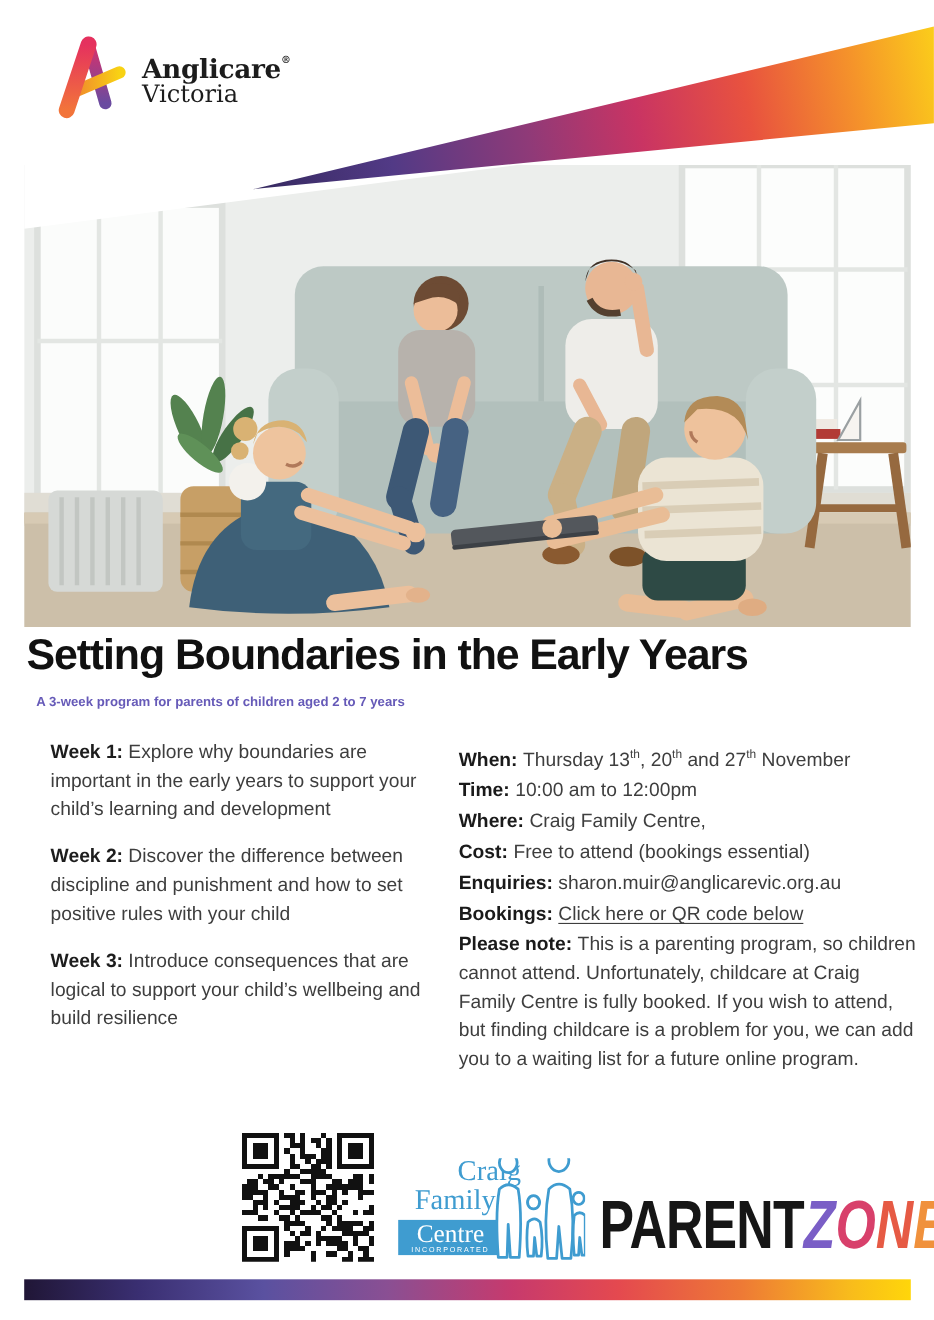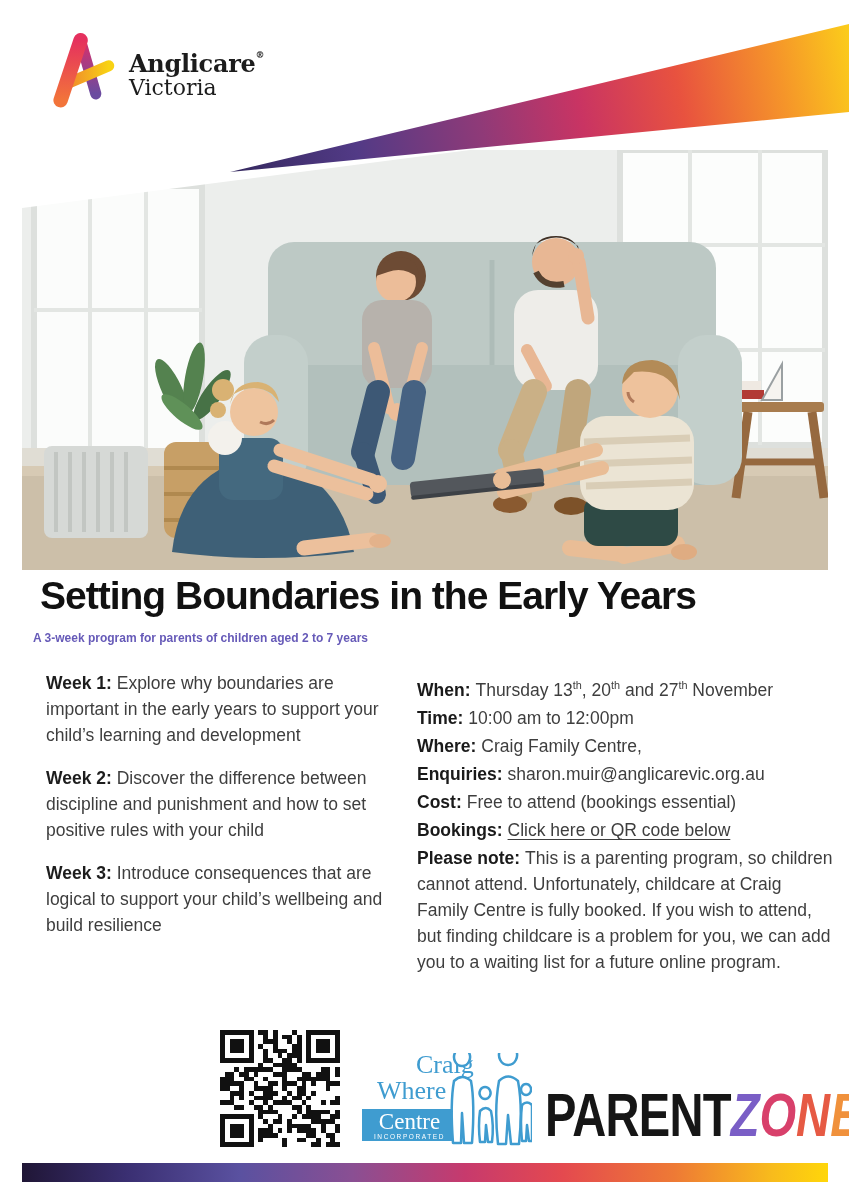--- a/index.html
+++ b/index.html
@@ -15,21 +15,21 @@
   .logo-text .l2{font-size:22px;font-weight:normal;}
 
   
   .ribbon{position:absolute;left:0;top:0;width:849px;height:180px;pointer-events:none;z-index:3;}
 
   
   .photo{position:absolute;left:22px;top:150px;width:806px;height:420px;z-index:1;}
   .photo svg{display:block;width:100%;height:100%;}
 
   
-  .title{position:absolute;left:40px;top:574px;width:800px;margin:0;
+  .title{position:absolute;left:24px;top:574px;width:800px;margin:0;
          font-size:39px;font-weight:800;letter-spacing:-1px;color:#111;line-height:1.15;}
   .subtitle{position:absolute;left:33px;top:631px;width:800px;margin:0;
          font-size:12px;font-weight:bold;color:#665ab8;}
 
   
   .left-col{position:absolute;left:46px;top:670px;width:356px;color:#3e3e3e;
             font-size:17.5px;line-height:26px;}
   .left-col .heading{font-weight:bold;color:#1d1d1d;margin:0 0 24px 0;}
   .left-col p{margin:0 0 17px 0;}
   .left-col b{color:#1d1d1d;}
@@ -247,22 +247,22 @@
   <div class="left-col">
     <p><b>Week 1:</b> <span>Explore why boundaries are important in the early years to support your child’s learning and development</span></p>
     <p><b>Week 2:</b> <span>Discover the difference between discipline and punishment and how to set positive rules with your child</span></p>
     <p><b>Week 3:</b> <span>Introduce consequences that are logical to support your child’s wellbeing and build resilience</span></p>
   </div>
 
   <div class="right-col">
     <div class="row"><b>When:</b><span>Thursday 13</span><sup>th</sup><span>, 20</span><sup>th</sup><span> and 27</span><sup>th</sup><span> November</span></div>
     <div class="row"><b>Time:</b><span>10:00 am to 12:00pm</span></div>
     <div class="row"><b>Where:</b><span>Craig Family Centre,</span></div>
+    <div class="row"><b>Cost:</b><span>Free to attend (bookings essential)</span></div>
     <div class="row"><b>Enquiries:</b><span>sharon.muir@anglicarevic.org.au</span></div>
-    <div class="row"><b>Cost:</b><span>Free to attend (bookings essential)</span></div>
     <div class="row"><b>Bookings:</b><span class="link">Click here or QR code below</span></div>
     <p class="note"><b>Please note:</b><span>This is a parenting program, so children cannot attend. Unfortunately, childcare at Craig Family Centre is fully booked. If you wish to attend, but finding childcare is a problem for you, we can add you to a waiting list for a future online program.</span></p>
   </div>
 
   <div class="qr"><svg viewBox="0 0 25 25" preserveAspectRatio="none" shape-rendering="crispEdges">
         <rect x="8" y="0" width="1" height="1" fill="#111"></rect>
         <rect x="9" y="0" width="1" height="1" fill="#111"></rect>
         <rect x="11" y="0" width="1" height="1" fill="#111"></rect>
         <rect x="15" y="0" width="1" height="1" fill="#111"></rect>
         <rect x="9" y="1" width="1" height="1" fill="#111"></rect>
@@ -487,21 +487,21 @@
         <rect x="18" y="0" width="7" height="7" fill="#111"></rect>
         <rect x="19" y="1" width="5" height="5" fill="#fff"></rect>
         <rect x="20" y="2" width="3" height="3" fill="#111"></rect>
         <rect x="0" y="18" width="7" height="7" fill="#111"></rect>
         <rect x="1" y="19" width="5" height="5" fill="#fff"></rect>
         <rect x="2" y="20" width="3" height="3" fill="#111"></rect>
       </svg></div>
 
   <div class="craig">
     <div class="c1">Craig</div>
-    <div class="c2">Where</div>
+    <div class="c2">Family</div>
     <div class="cbox">
       <div class="c3">Centre</div>
       <div class="c4">INCORPORATED</div>
     </div>
     <svg class="fam" viewBox="0 0 84 94">
       <g fill="#ffffff" stroke="#3f9cd0" stroke-width="2.5" stroke-linejoin="round">
         <path d="M14,13 a8,9 0 1,1 0.1,0 z"></path>
         <path d="M6,28 Q2,50 5,90 L13,90 L14,60 L16,90 L24,90 Q27,50 23,28 Q14,20 6,28 z"></path>
         <path d="M37,46 a5.5,6 0 1,1 0.1,0 z"></path>
         <path d="M32,58 Q30,72 32,89 L37,89 L38,72 L40,89 L44,89 Q46,72 43,58 Q38,52 32,58 z"></path>

